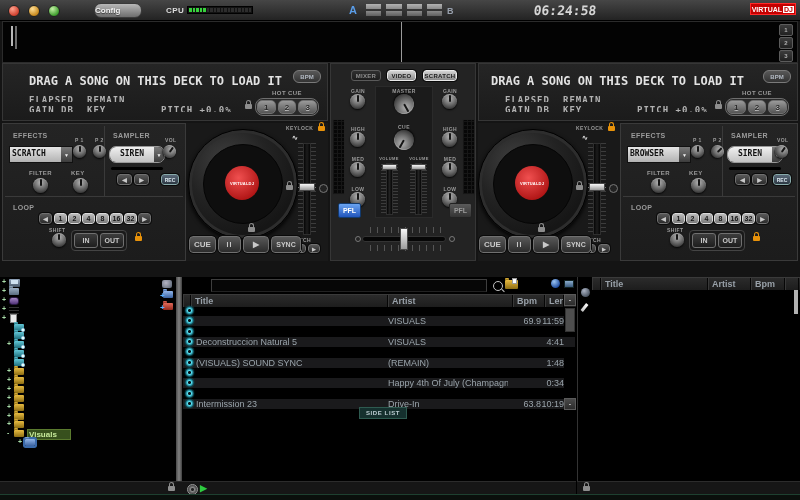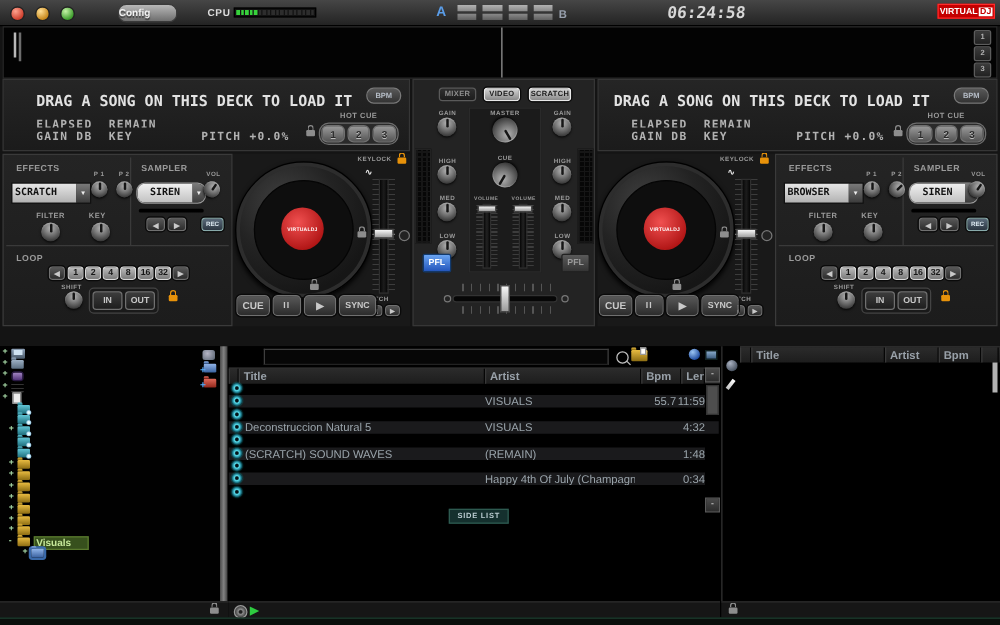--- a/index.html
+++ b/index.html
@@ -503,54 +503,61 @@
         </div>
         <div style="position: absolute; left: 381px; top: 17px; width: 12px; height: 12px; background: linear-gradient(rgb(74, 74, 74), rgb(44, 44, 44)); border: 1px solid rgb(90, 90, 90); box-sizing: border-box; color: rgb(187, 187, 187); font: bold 7px / 10px &quot;Liberation Sans&quot;, sans-serif; text-align: center;">-</div>
         <div style="position: absolute; left: 382px; top: 31px; width: 10px; height: 24px; background: rgb(78, 78, 78); border: 1px solid rgb(51, 51, 51); box-sizing: border-box;"></div>
         <div style="position: absolute; left: 381px; top: 121px; width: 12px; height: 12px; background: linear-gradient(rgb(74, 74, 74), rgb(44, 44, 44)); border: 1px solid rgb(90, 90, 90); box-sizing: border-box; color: rgb(187, 187, 187); font: bold 7px / 10px &quot;Liberation Sans&quot;, sans-serif; text-align: center;">-</div>
         <div style="position: absolute; left: 0px; top: 29px; width: 381px; height: 10px;">
           <div class="disc" style="position: absolute; left: 2px; top: 0px; width: 9px; height: 9px;"></div>
         </div>
         <div style="position: absolute; left: 0px; top: 39.35px; width: 381px; height: 10px; background: rgb(26, 26, 28);">
           <div class="disc" style="position: absolute; left: 2px; top: 0px; width: 9px; height: 9px;"></div>
           <div style="position: absolute; left: 205px; top: 0px; width: 120px; height: 10px; font: 9px / 10px &quot;Liberation Sans&quot;, sans-serif; color: rgb(154, 164, 171); overflow: hidden; white-space: nowrap;">VISUALS</div>
-          <div style="position: absolute; left: 316px; top: 0px; width: 42px; height: 10px; font: 9px / 10px &quot;Liberation Sans&quot;, sans-serif; color: rgb(154, 164, 171); overflow: hidden; white-space: nowrap; text-align: right;">55.7</div>
+          <div style="position: absolute; left: 316px; top: 0px; width: 42px; height: 10px; font: 9px / 10px &quot;Liberation Sans&quot;, sans-serif; color: rgb(154, 164, 171); overflow: hidden; white-space: nowrap; text-align: right;">69.9</div>
           <div style="position: absolute; left: 357px; top: 0px; width: 24px; height: 10px; font: 9px / 10px &quot;Liberation Sans&quot;, sans-serif; color: rgb(154, 164, 171); overflow: hidden; white-space: nowrap; text-align: right;">11:59</div>
         </div>
         <div style="position: absolute; left: 0px; top: 49.7px; width: 381px; height: 10px;">
           <div class="disc" style="position: absolute; left: 2px; top: 0px; width: 9px; height: 9px;"></div>
         </div>
         <div style="position: absolute; left: 0px; top: 60.05px; width: 392px; height: 10px; background: rgb(26, 26, 28);">
           <div class="disc" style="position: absolute; left: 2px; top: 0px; width: 9px; height: 9px;"></div>
           <div style="position: absolute; left: 13px; top: 0px; width: 188px; height: 10px; font: 9px / 10px &quot;Liberation Sans&quot;, sans-serif; color: rgb(154, 164, 171); overflow: hidden; white-space: nowrap;">Deconstruccion Natural 5</div>
           <div style="position: absolute; left: 205px; top: 0px; width: 120px; height: 10px; font: 9px / 10px &quot;Liberation Sans&quot;, sans-serif; color: rgb(154, 164, 171); overflow: hidden; white-space: nowrap;">VISUALS</div>
           <div style="position: absolute; left: 316px; top: 0px; width: 42px; height: 10px; font: 9px / 10px &quot;Liberation Sans&quot;, sans-serif; color: rgb(154, 164, 171); overflow: hidden; white-space: nowrap; text-align: right;"></div>
-          <div style="position: absolute; left: 357px; top: 0px; width: 24px; height: 10px; font: 9px / 10px &quot;Liberation Sans&quot;, sans-serif; color: rgb(154, 164, 171); overflow: hidden; white-space: nowrap; text-align: right;">4:32</div>
+          <div style="position: absolute; left: 357px; top: 0px; width: 24px; height: 10px; font: 9px / 10px &quot;Liberation Sans&quot;, sans-serif; color: rgb(154, 164, 171); overflow: hidden; white-space: nowrap; text-align: right;">4:41</div>
         </div>
         <div style="position: absolute; left: 0px; top: 70.4px; width: 381px; height: 10px;">
           <div class="disc" style="position: absolute; left: 2px; top: 0px; width: 9px; height: 9px;"></div>
         </div>
         <div style="position: absolute; left: 0px; top: 80.75px; width: 381px; height: 10px; background: rgb(26, 26, 28);">
           <div class="disc" style="position: absolute; left: 2px; top: 0px; width: 9px; height: 9px;"></div>
-          <div style="position: absolute; left: 13px; top: 0px; width: 188px; height: 10px; font: 9px / 10px &quot;Liberation Sans&quot;, sans-serif; color: rgb(154, 164, 171); overflow: hidden; white-space: nowrap;">(SCRATCH) SOUND WAVES</div>
+          <div style="position: absolute; left: 13px; top: 0px; width: 188px; height: 10px; font: 9px / 10px &quot;Liberation Sans&quot;, sans-serif; color: rgb(154, 164, 171); overflow: hidden; white-space: nowrap;">(VISUALS) SOUND SYNC</div>
           <div style="position: absolute; left: 205px; top: 0px; width: 120px; height: 10px; font: 9px / 10px &quot;Liberation Sans&quot;, sans-serif; color: rgb(154, 164, 171); overflow: hidden; white-space: nowrap;">(REMAIN)</div>
           <div style="position: absolute; left: 316px; top: 0px; width: 42px; height: 10px; font: 9px / 10px &quot;Liberation Sans&quot;, sans-serif; color: rgb(154, 164, 171); overflow: hidden; white-space: nowrap; text-align: right;"></div>
           <div style="position: absolute; left: 357px; top: 0px; width: 24px; height: 10px; font: 9px / 10px &quot;Liberation Sans&quot;, sans-serif; color: rgb(154, 164, 171); overflow: hidden; white-space: nowrap; text-align: right;">1:48</div>
         </div>
         <div style="position: absolute; left: 0px; top: 91.1px; width: 381px; height: 10px;">
           <div class="disc" style="position: absolute; left: 2px; top: 0px; width: 9px; height: 9px;"></div>
         </div>
         <div style="position: absolute; left: 0px; top: 101.45px; width: 381px; height: 10px; background: rgb(26, 26, 28);">
           <div class="disc" style="position: absolute; left: 2px; top: 0px; width: 9px; height: 9px;"></div>
           <div style="position: absolute; left: 205px; top: 0px; width: 120px; height: 10px; font: 9px / 10px &quot;Liberation Sans&quot;, sans-serif; color: rgb(154, 164, 171); overflow: hidden; white-space: nowrap;">Happy 4th Of July (Champagne)</div>
           <div style="position: absolute; left: 316px; top: 0px; width: 42px; height: 10px; font: 9px / 10px &quot;Liberation Sans&quot;, sans-serif; color: rgb(154, 164, 171); overflow: hidden; white-space: nowrap; text-align: right;"></div>
           <div style="position: absolute; left: 357px; top: 0px; width: 24px; height: 10px; font: 9px / 10px &quot;Liberation Sans&quot;, sans-serif; color: rgb(154, 164, 171); overflow: hidden; white-space: nowrap; text-align: right;">0:34</div>
         </div>
         <div style="position: absolute; left: 0px; top: 111.8px; width: 381px; height: 10px;">
           <div class="disc" style="position: absolute; left: 2px; top: 0px; width: 9px; height: 9px;"></div>
+        </div>
+        <div style="position: absolute; left: 0px; top: 122.15px; width: 381px; height: 10px; background: rgb(26, 26, 28);">
+          <div class="disc" style="position: absolute; left: 2px; top: 0px; width: 9px; height: 9px;"></div>
+          <div style="position: absolute; left: 13px; top: 0px; width: 188px; height: 10px; font: 9px / 10px &quot;Liberation Sans&quot;, sans-serif; color: rgb(154, 164, 171); overflow: hidden; white-space: nowrap;">Intermission 23</div>
+          <div style="position: absolute; left: 205px; top: 0px; width: 120px; height: 10px; font: 9px / 10px &quot;Liberation Sans&quot;, sans-serif; color: rgb(154, 164, 171); overflow: hidden; white-space: nowrap;">Drive-In</div>
+          <div style="position: absolute; left: 316px; top: 0px; width: 42px; height: 10px; font: 9px / 10px &quot;Liberation Sans&quot;, sans-serif; color: rgb(154, 164, 171); overflow: hidden; white-space: nowrap; text-align: right;">63.8</div>
+          <div style="position: absolute; left: 357px; top: 0px; width: 24px; height: 10px; font: 9px / 10px &quot;Liberation Sans&quot;, sans-serif; color: rgb(154, 164, 171); overflow: hidden; white-space: nowrap; text-align: right;">10:19</div>
         </div>
         <div style="position: absolute; left: 176px; top: 130px; width: 48px; height: 12px; background: rgb(21, 48, 46); border: 1px solid rgb(46, 90, 80); color: rgb(188, 205, 210); font: bold 6px &quot;Liberation Sans&quot;, sans-serif; display: flex; align-items: center; justify-content: center; letter-spacing: 0.6px; box-sizing: border-box;">SIDE LIST</div>
       </div>
     <div id="rightPanel">
         <div style="position: absolute; left: 3px; top: 11px; width: 9px; height: 9px; border-radius: 50%; background: radial-gradient(circle at 35% 30%, rgb(170, 178, 194), rgb(78, 88, 102) 70%);"></div>
         <div style="position: absolute; left: 5px; top: 26px; width: 3px; height: 9px; background: linear-gradient(rgb(255, 255, 255), rgb(194, 194, 194)); transform: rotate(38deg);"></div>
         <div class="hdr" style="position: absolute; left: 14px; top: 0px; width: 208px; height: 12px;">
           <div class="hcell" style="position: absolute; left: 0px; top: 0px; width: 9px; height: 12px;"></div>
           <div class="hcell" style="position: absolute; left: 9px; top: 0px; width: 107px; height: 12px;">Title</div>
           <div class="hcell" style="position: absolute; left: 116px; top: 0px; width: 43px; height: 12px;">Artist</div>

